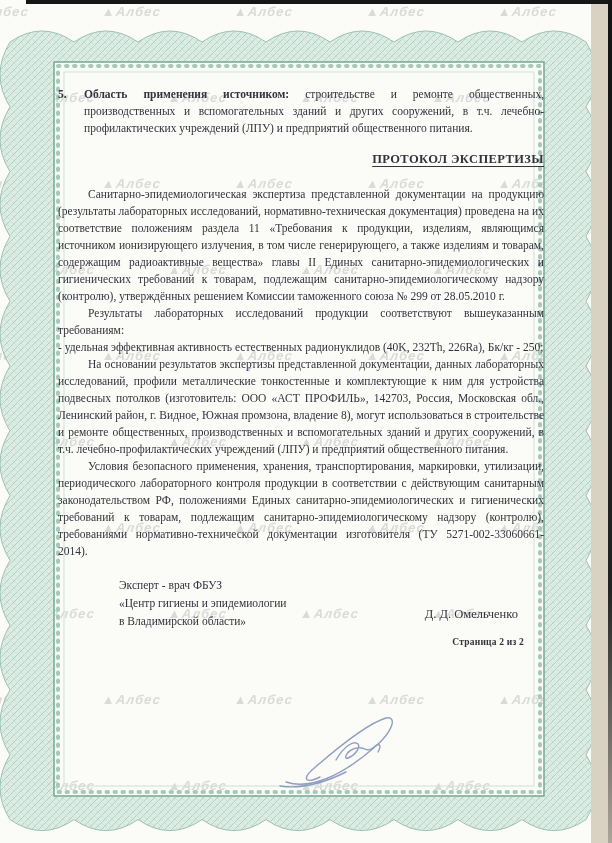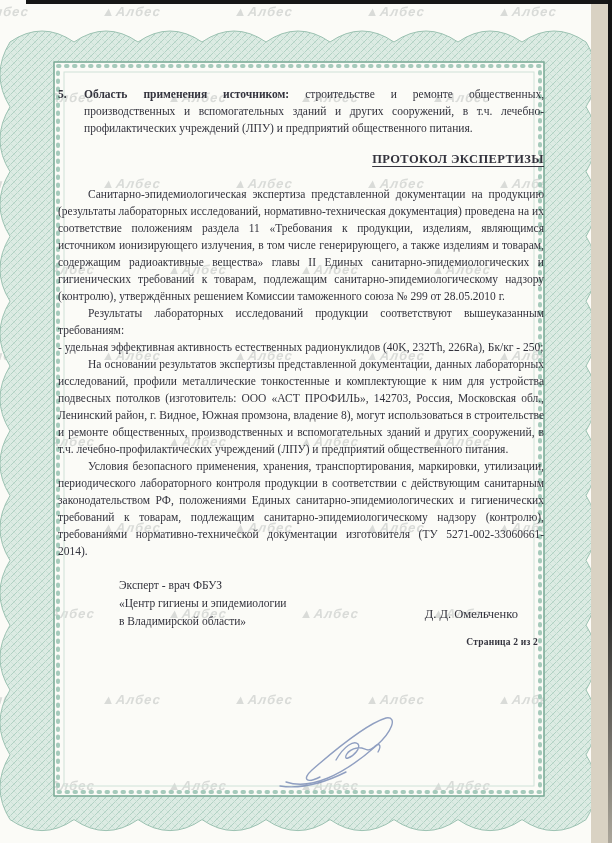--- a/index.html
+++ b/index.html
@@ -39,21 +39,21 @@
     text-decoration:underline;text-underline-offset:3px;
   }
   .title2{margin-top:22px;margin-bottom:18px;}
   .p-results{margin-top:6px;}
   .p-list{margin-top:12px;text-align:left !important;padding-left:9px;text-indent:-9px;}
   .sig-block{position:relative;margin-top:16px;height:58px;}
   .sig-lines{position:absolute;left:16px;top:0;line-height:18px;text-align:left;margin-left:45px;}
   .sig-name{position:absolute;right:26px;top:30px;font-size:12.5px;}
   .page-label{
     margin-top:12px;text-align:right !important;
-    padding-right:6px;font-size:9.5px;font-weight:bold;letter-spacing:.2px;
+    padding-right:20px;font-size:9.5px;font-weight:bold;letter-spacing:.2px;
   }
   .signature-svg{position:absolute;left:272px;top:698px;z-index:4;}
   .artifact{position:absolute;left:246px;top:364px;z-index:4;color:#5a6a94;font-size:9px;transform:rotate(20deg);opacity:.8;}
 </style>
 </head>
 <body>
 
 <div class="wm-layer">
     <span class="wm" style="left: -30px; top: 4px;">▲Албес</span>
     <span class="wm" style="left: 102px; top: 4px;">▲Албес</span>

